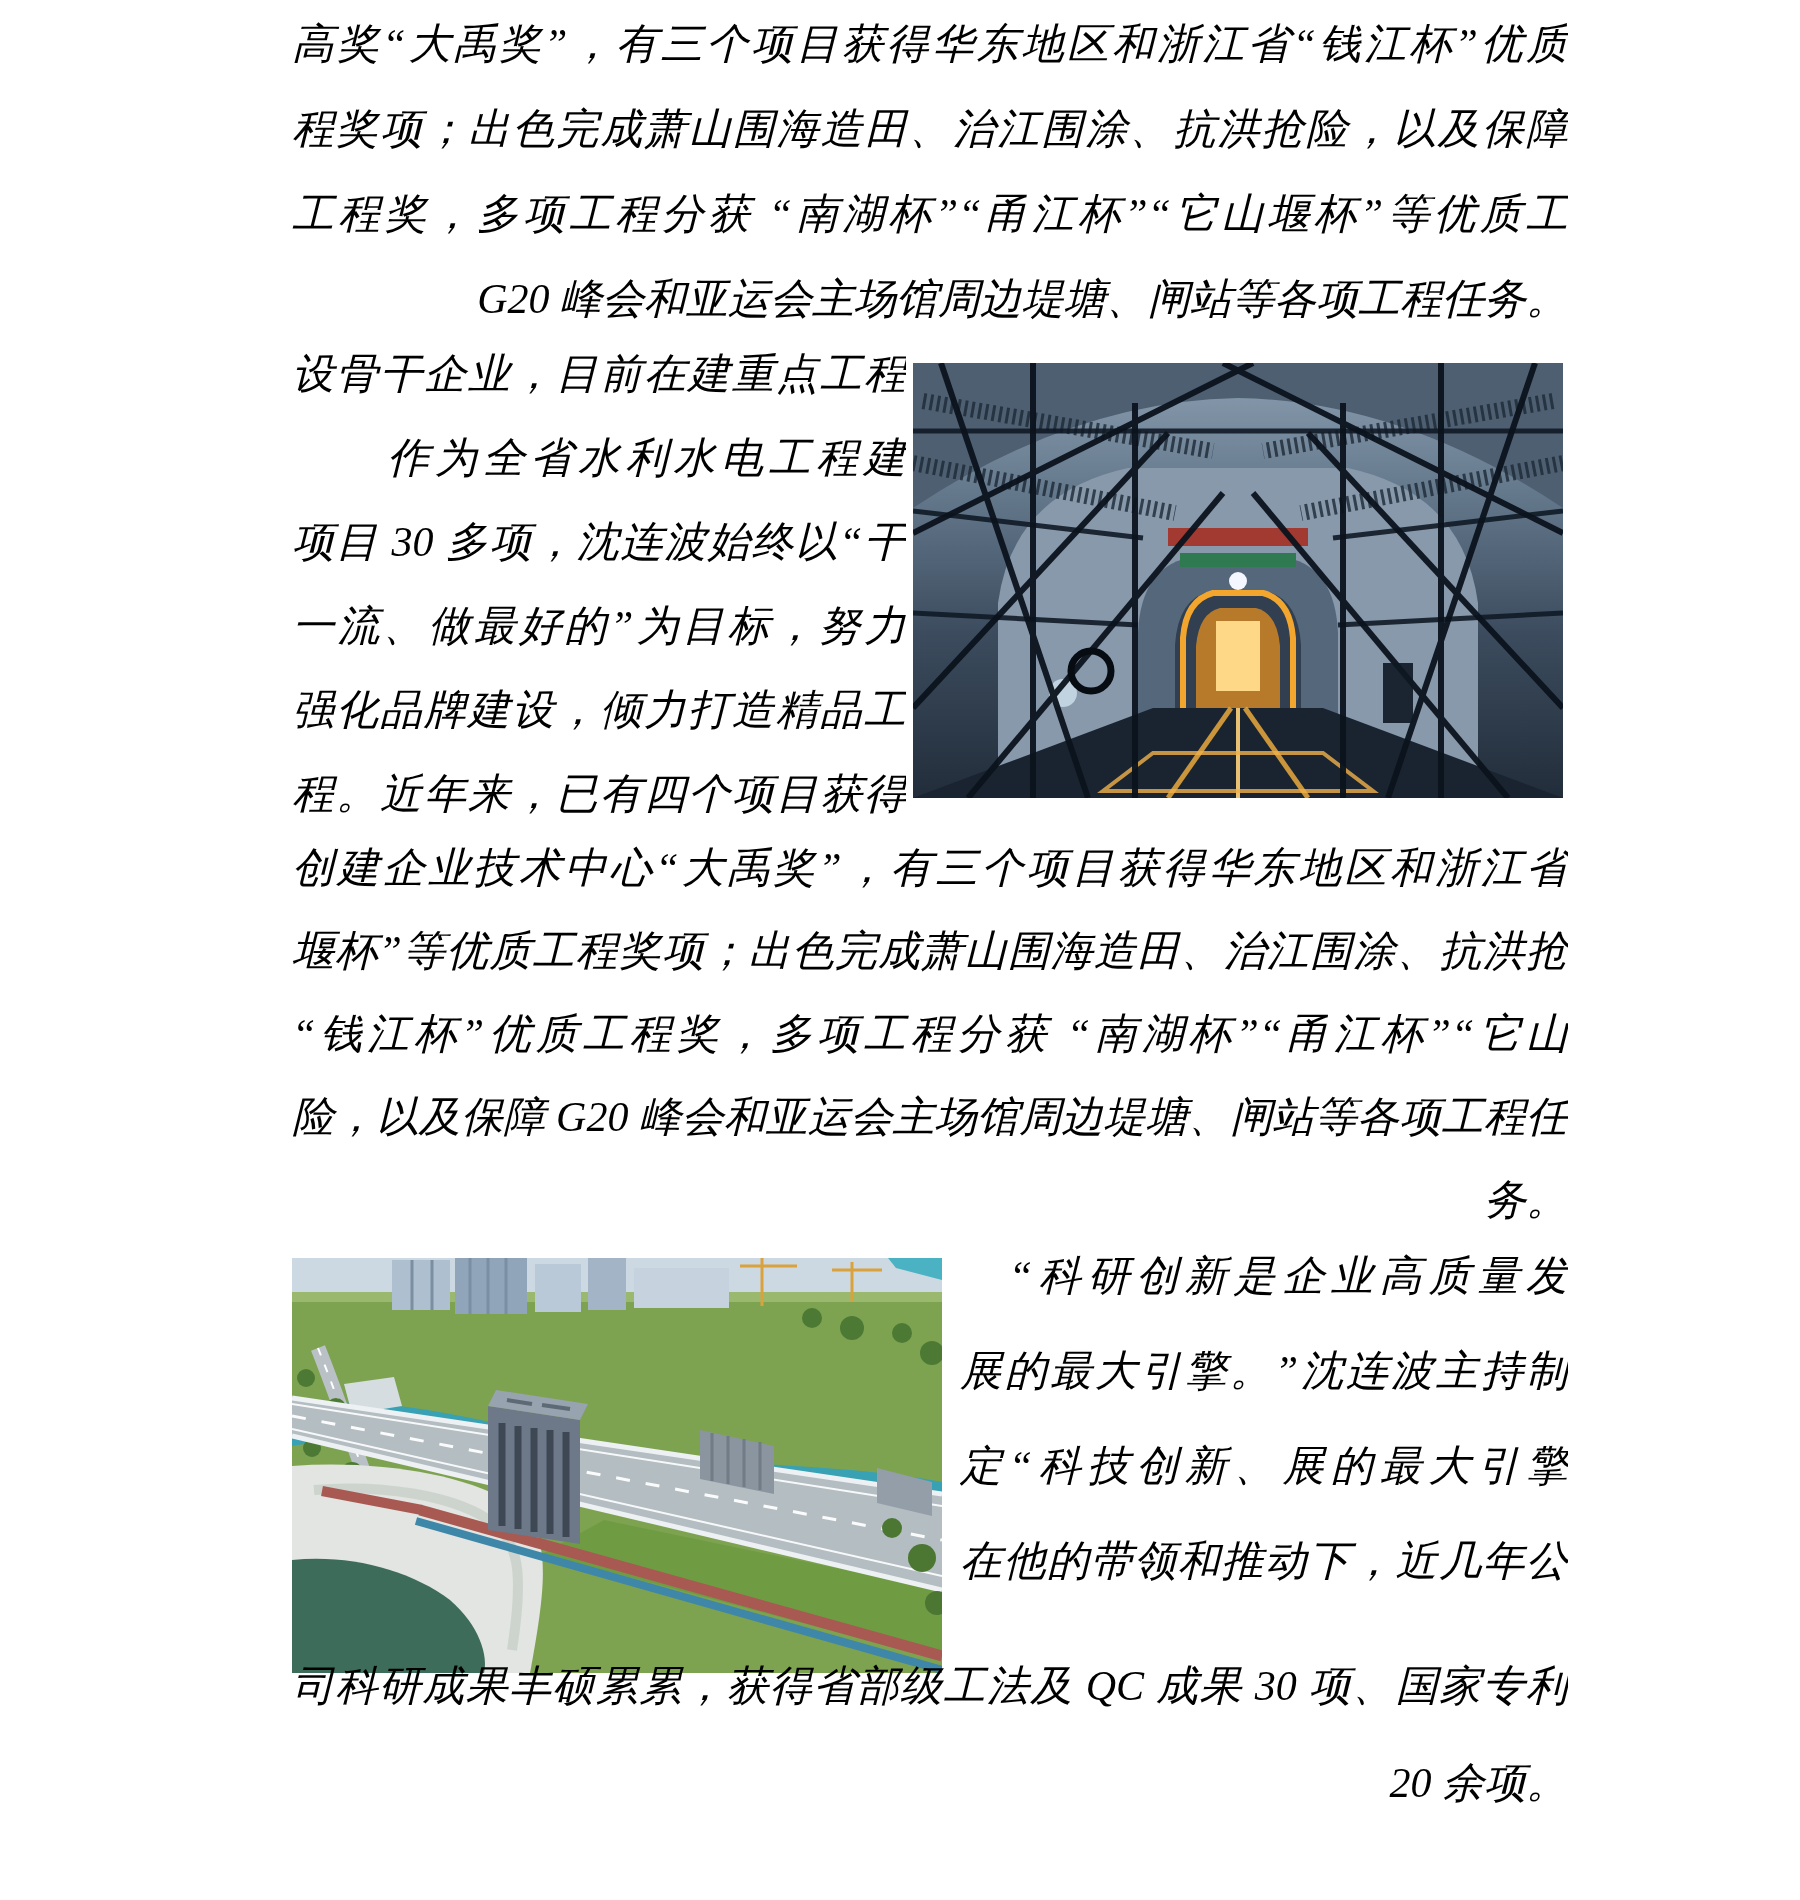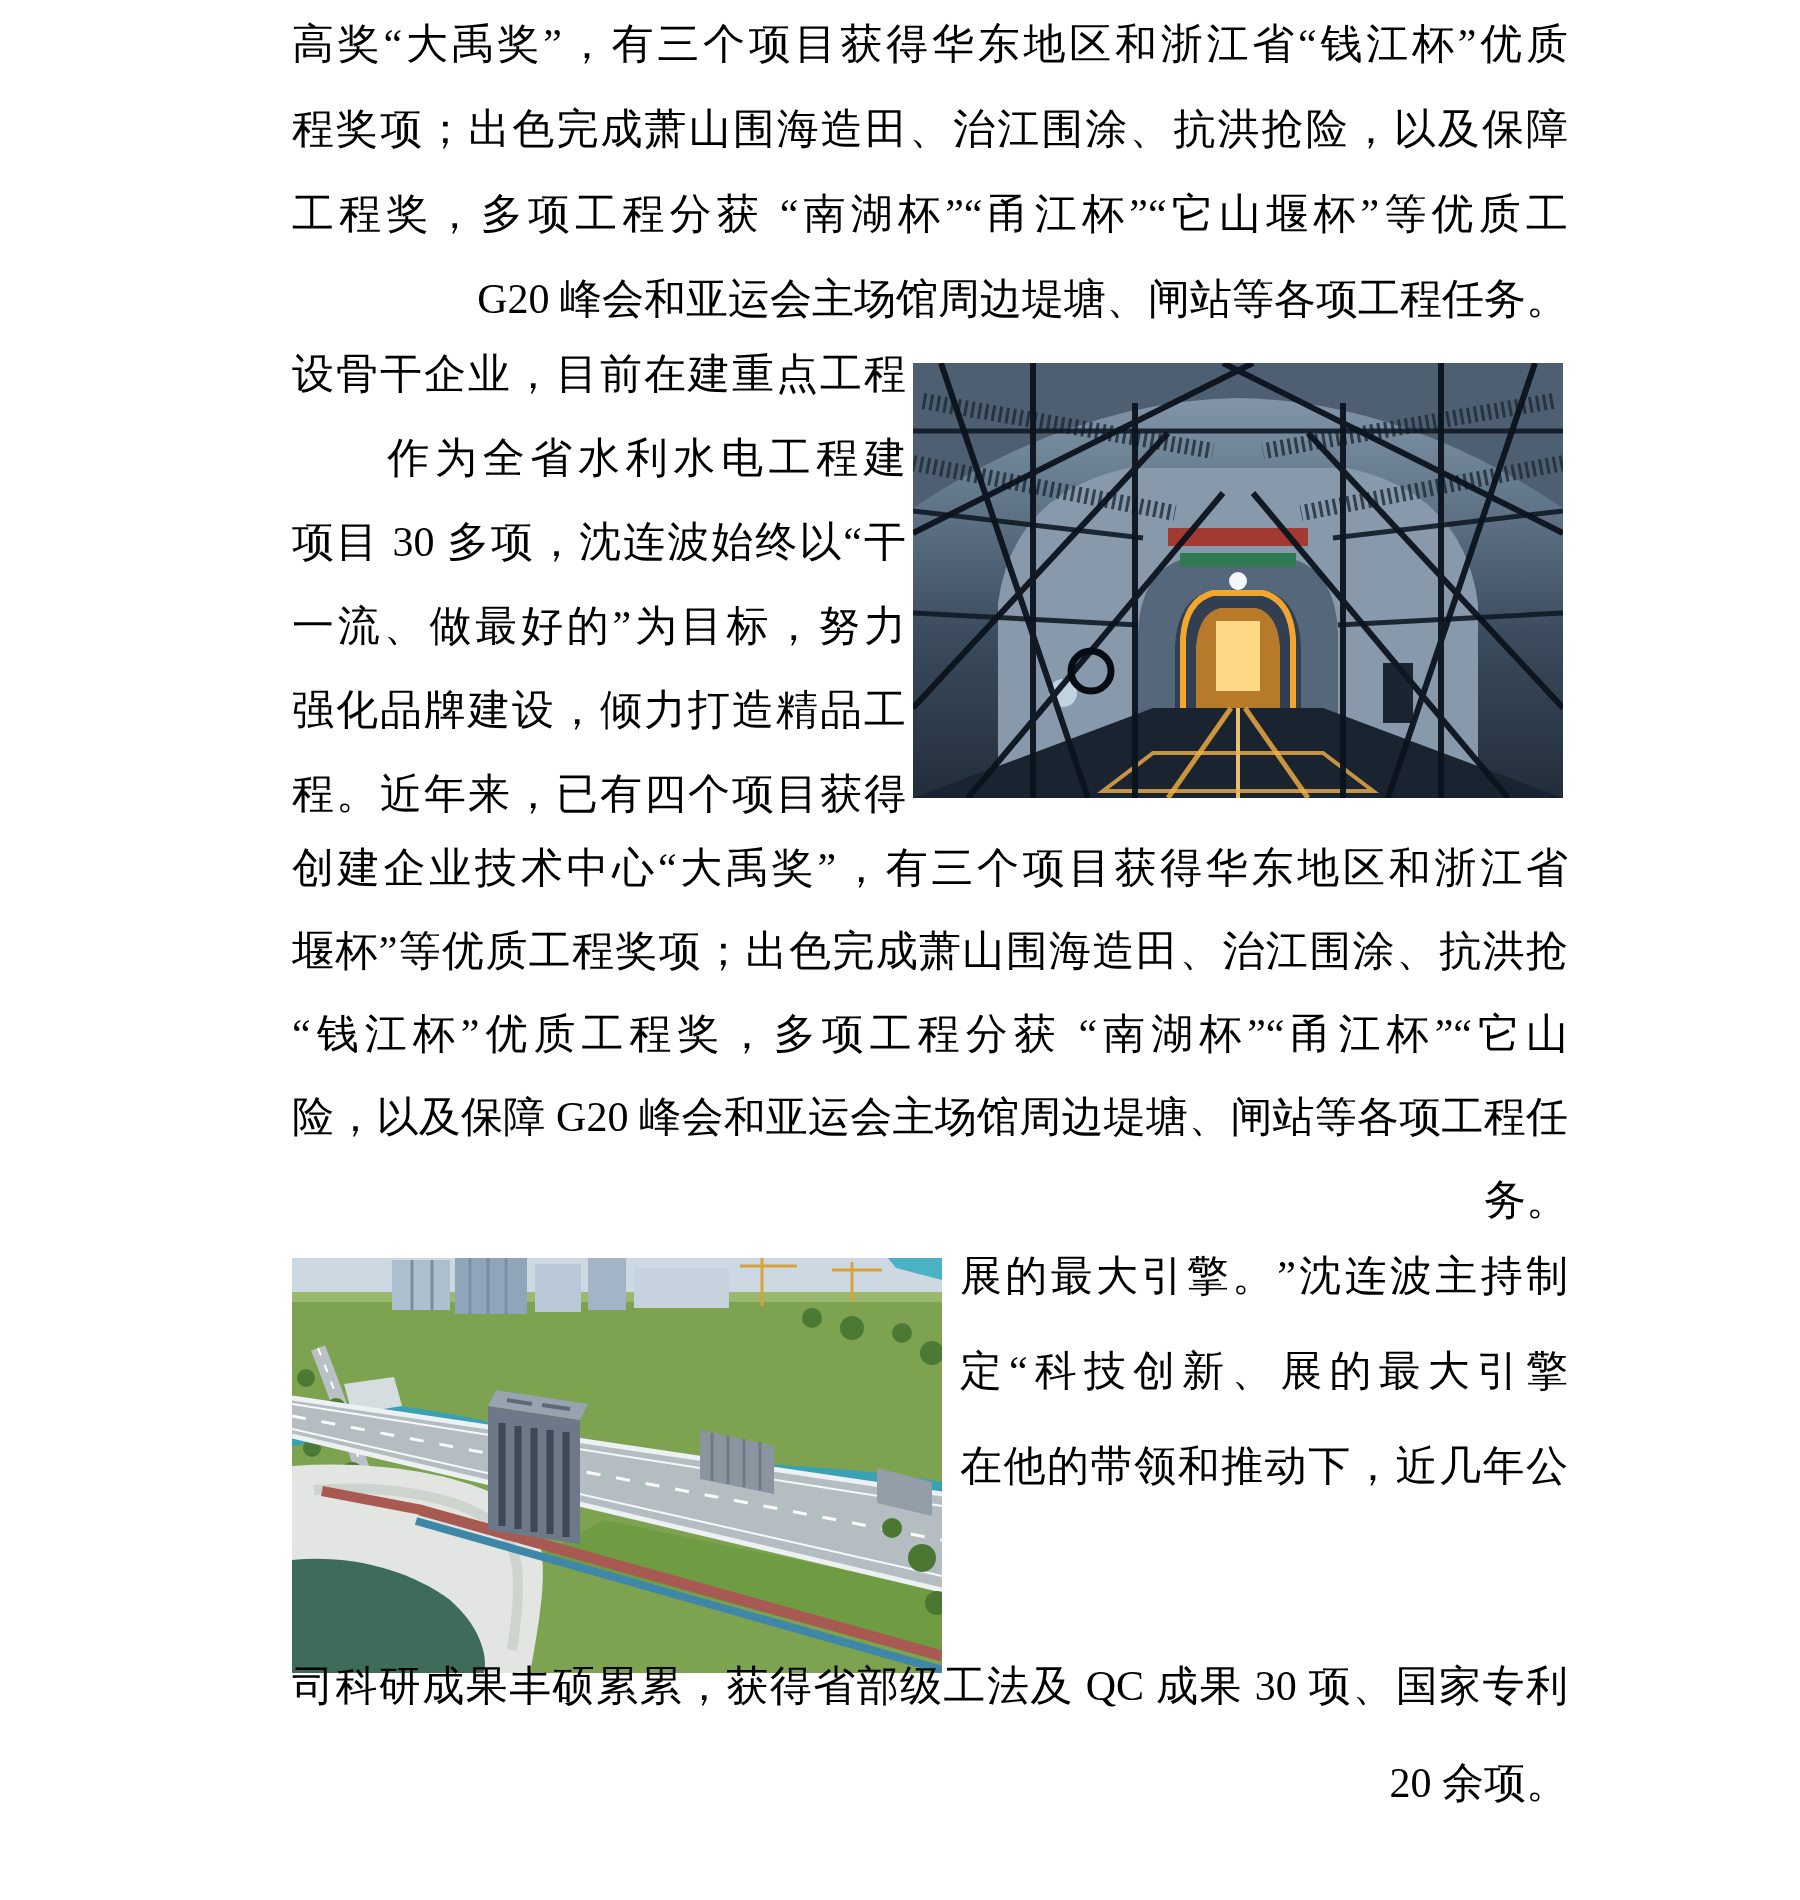--- a/index.html
+++ b/index.html
@@ -1,17 +1,17 @@
 <!DOCTYPE html>
 <html><head>
 <meta charset="utf-8">
 <style>
   html,body{margin:0;padding:0;background:#ffffff;}
   .page{position:relative;width:1800px;height:1900px;background:#ffffff;overflow:hidden;
-        font-family:"Liberation Serif","DejaVu Serif",serif;color:#000000;}
+        font-family:"Liberation Serif","DejaVu Serif",serif;color:#000000;font-style:italic;}
   .block{position:absolute;}
   .line{height:var(--pitch);line-height:var(--pitch);font-size:42px;color:#000;
         text-align:justify;text-align-last:justify;overflow:hidden;}
   .line.nj{text-align:right;text-align-last:auto;}
   .b-top   {left:292px;top:2px;   width:1276px;--pitch:85px;}
   .b-left  {left:292px;top:332px; width:614px; --pitch:84px;}
   .b-mid   {left:292px;top:827px; width:1276px;--pitch:83px;}
   .b-right {left:960px;top:1229px;width:608px; --pitch:95px;}
   .b-bottom{left:292px;top:1638px;width:1276px;--pitch:97px;}
   .photo{position:absolute;overflow:hidden;}
@@ -178,20 +178,21 @@
       <polygon points="585,210 640,224 640,258 585,245" fill="#939ea8"></polygon>
       <g fill="#4c7733">
         <circle cx="600" cy="270" r="10"></circle>
           <circle cx="630" cy="300" r="14"></circle>
           <circle cx="645" cy="345" r="12"></circle>
       </g>
     </svg>
   </div>
 
   <div class="block b-right">
+    <div class="line">　“科研创新是企业高质量发</div>
     <div class="line">展的最大引擎。”沈连波主持制</div>
     <div class="line">定“科技创新、展的最大引擎</div>
     <div class="line">在他的带领和推动下，近几年公</div>
   </div>
 
   <div class="block b-bottom">
     <div class="line">司科研成果丰硕累累，获得省部级工法及 QC 成果 30 项、国家专利</div>
     <div class="line nj">20 余项。</div>
   </div>
 

